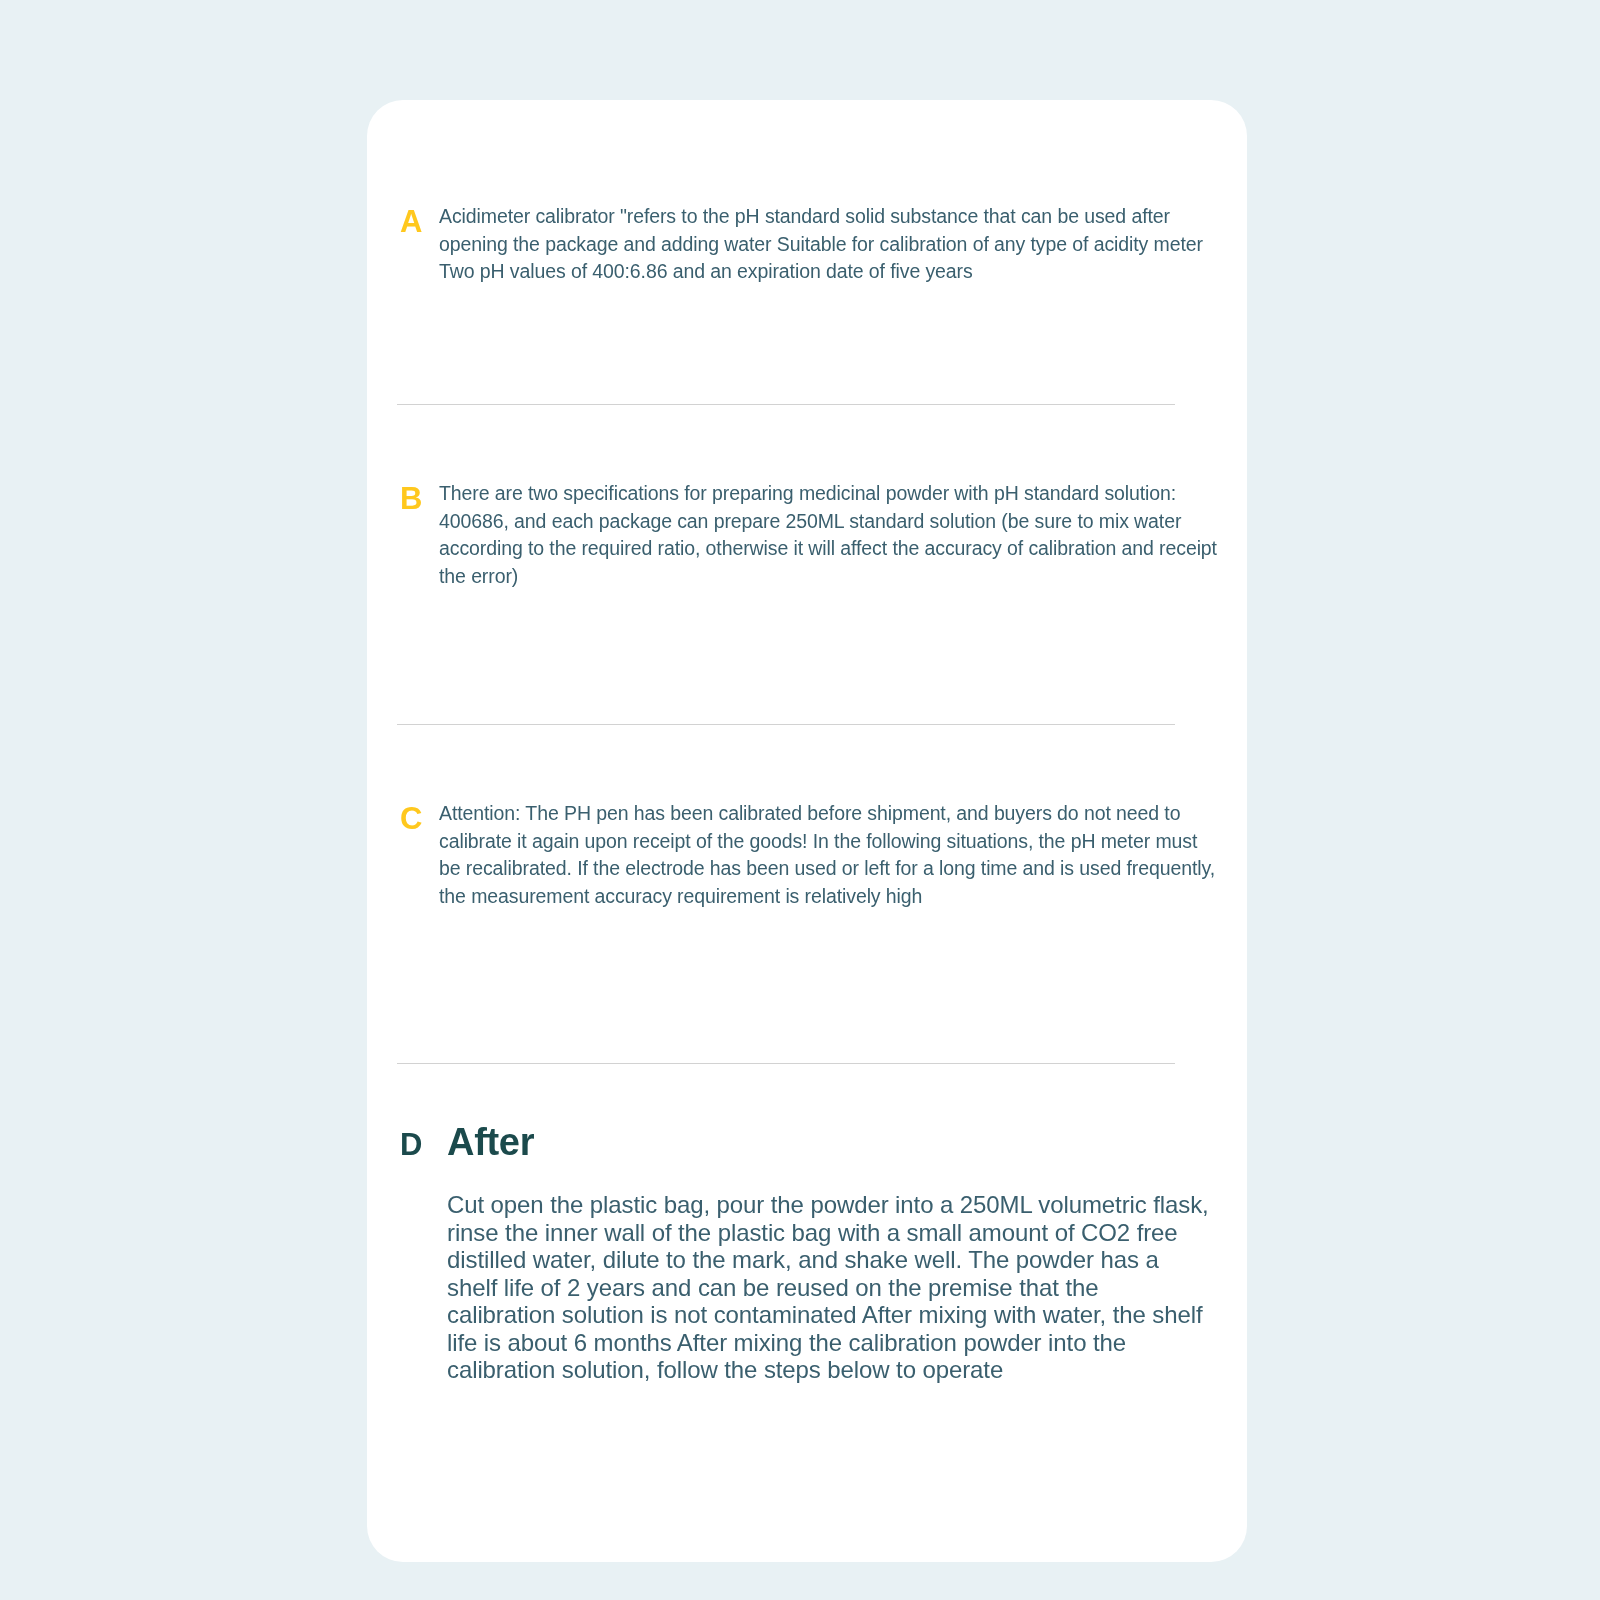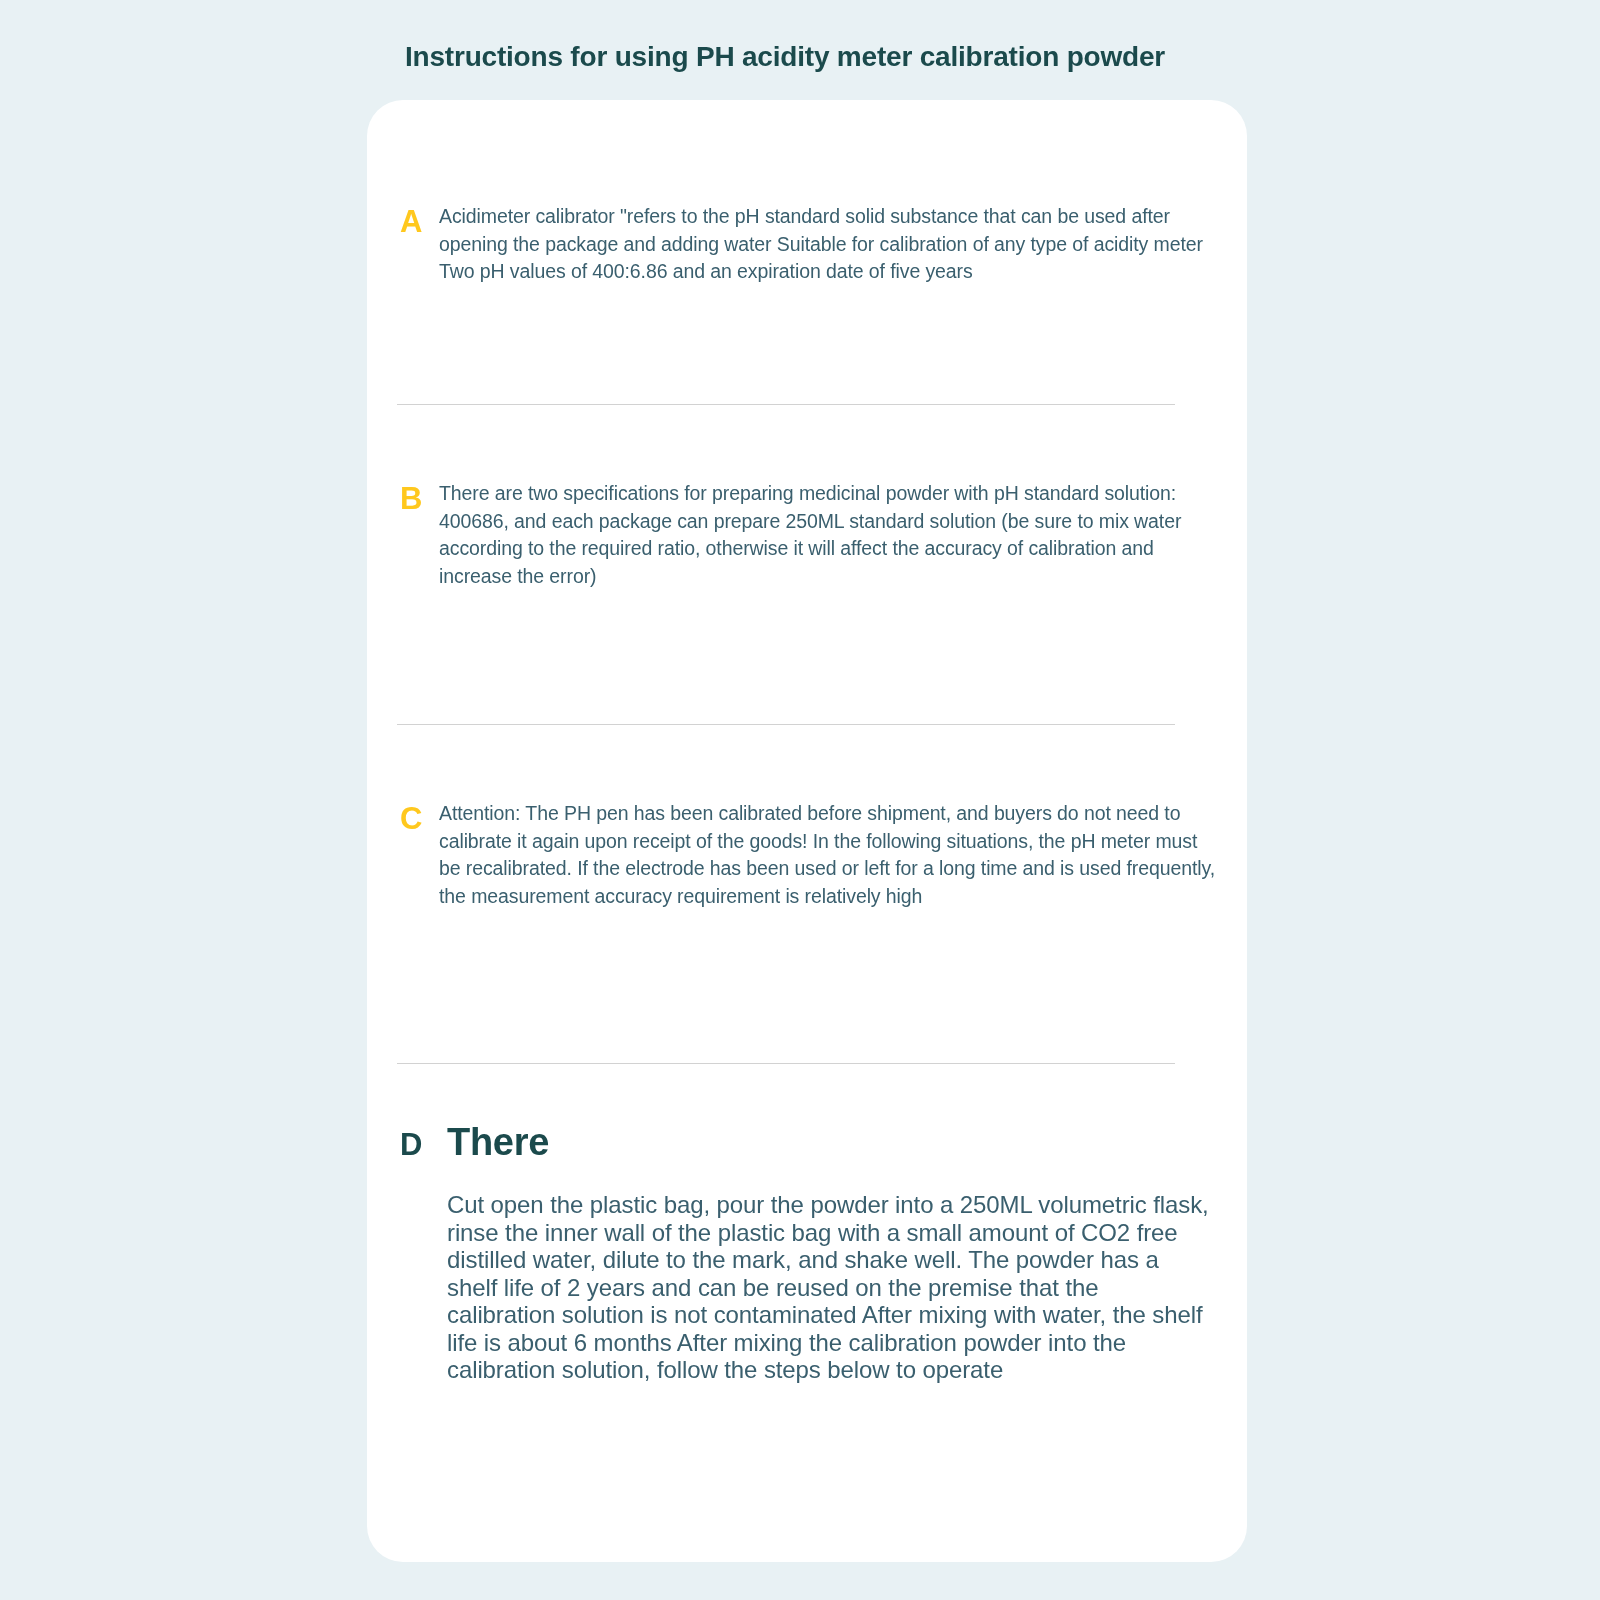--- a/index.html
+++ b/index.html
@@ -130,53 +130,52 @@
     line-height: 27.5px;
     color: #3a5f6e;
     letter-spacing: -0.1px;
   }
 </style>
 </head>
 <body>
 
 <div class="page">
 
-  <div class="page-title">Instructions for using PH acidity meter calibration powder</div>
 
   <div class="card">
 
     <div class="section" id="sec-a">
       <div class="section-row">
         <div class="marker">A</div>
         <div class="body-text">Acidimeter calibrator "refers to the pH standard solid substance that can be used after opening the package and adding water Suitable for calibration of any type of acidity meter Two pH values of 400:6.86 and an expiration date of five years</div>
       </div>
     </div>
 
     <div class="divider" id="div-1"></div>
 
     <div class="section" id="sec-b">
       <div class="section-row">
         <div class="marker">B</div>
-        <div class="body-text">There are two specifications for preparing medicinal powder with pH standard solution: 400686, and each package can prepare 250ML standard solution (be sure to mix water according to the required ratio, otherwise it will affect the accuracy of calibration and increase the error)</div>
+        <div class="body-text">There are two specifications for preparing medicinal powder with pH standard solution: 400686, and each package can prepare 250ML standard solution (be sure to mix water according to the required ratio, otherwise it will affect the accuracy of calibration and receipt the error)</div>
       </div>
     </div>
 
     <div class="divider" id="div-2"></div>
 
     <div class="section" id="sec-c">
       <div class="section-row">
         <div class="marker">C</div>
         <div class="body-text">Attention: The PH pen has been calibrated before shipment, and buyers do not need to calibrate it again upon receipt of the goods! In the following situations, the pH meter must be recalibrated. If the electrode has been used or left for a long time and is used frequently, the measurement accuracy requirement is relatively high</div>
       </div>
     </div>
 
     <div class="divider" id="div-3"></div>
 
     <div class="section" id="sec-d">
       <div class="usage-head">
         <div class="usage-marker">D</div>
-        <div class="usage-title">There</div>
+        <div class="usage-title">After</div>
       </div>
       <div class="usage-body">Cut open the plastic bag, pour the powder into a 250ML volumetric flask, rinse the inner wall of the plastic bag with a small amount of CO2 free distilled water, dilute to the mark, and shake well. The powder has a shelf life of 2 years and can be reused on the premise that the calibration solution is not contaminated After mixing with water, the shelf life is about 6 months After mixing the calibration powder into the calibration solution, follow the steps below to operate</div>
     </div>
 
   </div>
 </div>
 
 </body></html>

